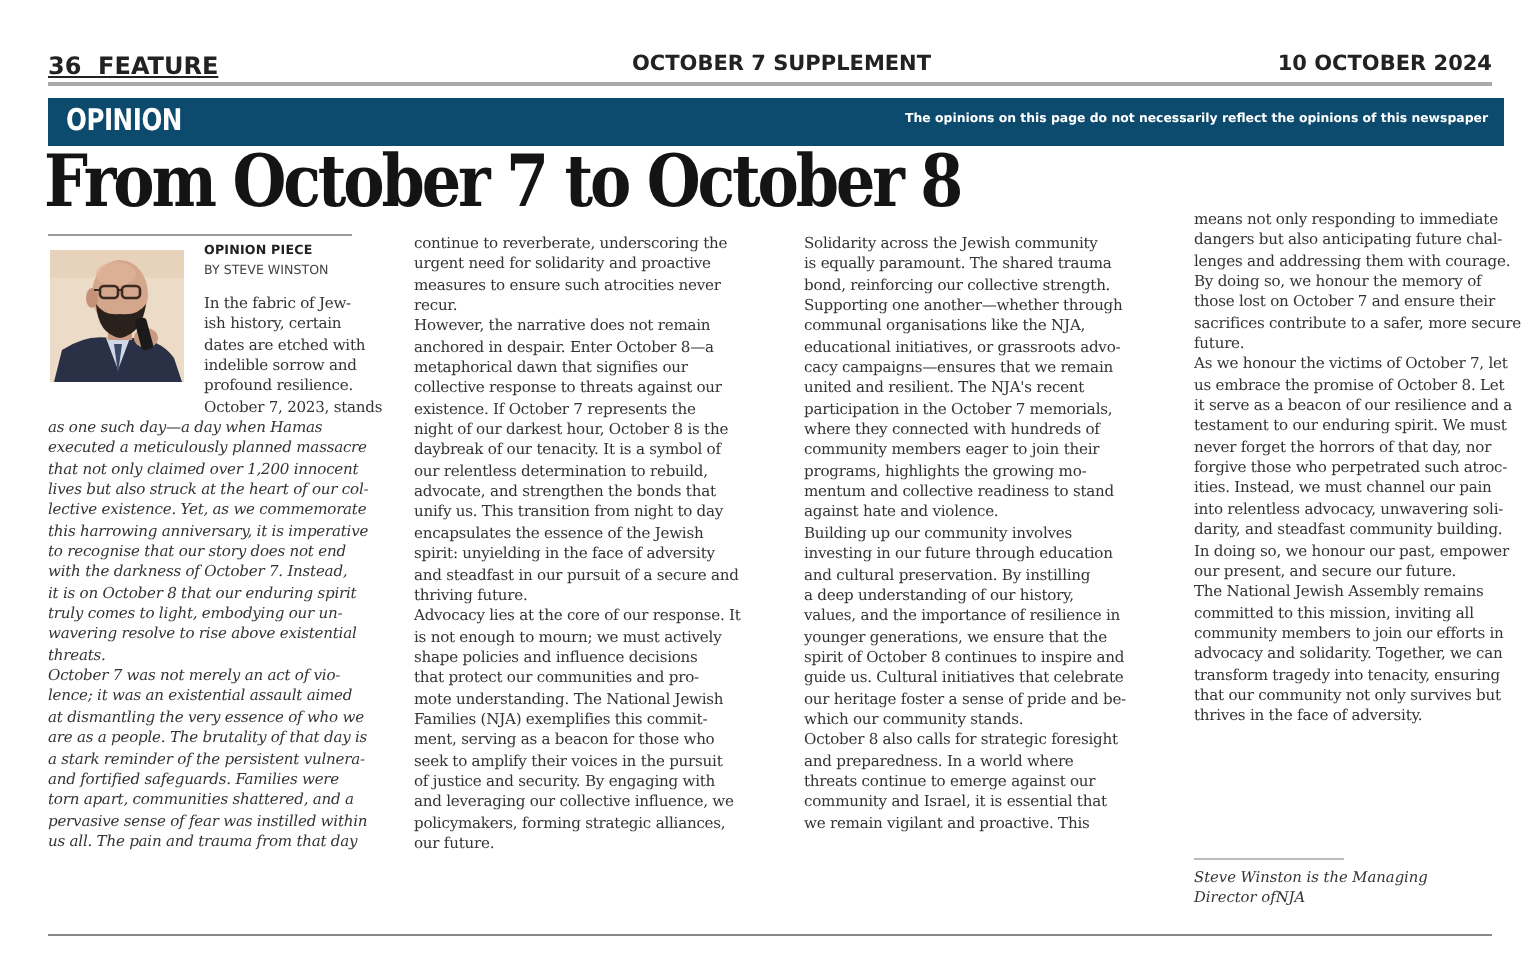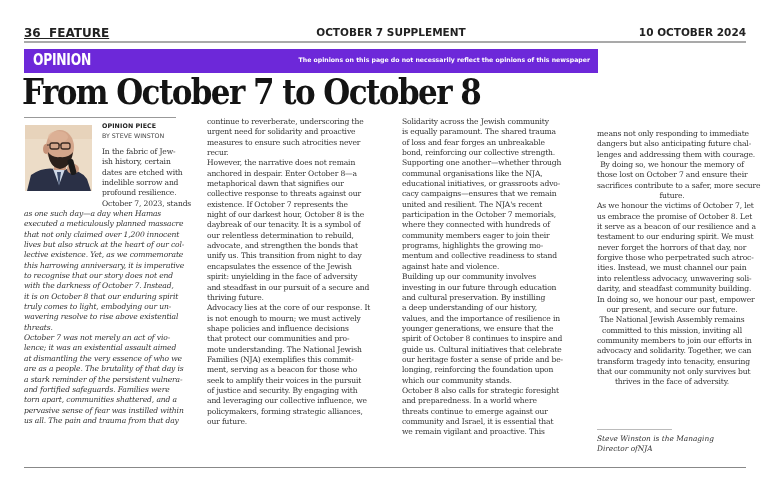--- a/index.html
+++ b/index.html
@@ -1,27 +1,27 @@
 <!DOCTYPE html>
 <html><head>
 <meta charset="utf-8">
 <style>
   * { box-sizing: border-box; margin: 0; padding: 0; }
   html, body { width: 768px; height: 481px; background: #ffffff; overflow: hidden; }
   body { font-family: "DejaVu Serif", serif; color: #2a2a2a; position: relative; }
   .folio-row { position: absolute; left: 24px; top: 26px; width: 338px; height: 14px; }
   .folio-left { position: absolute; left: 0; top: 0; font-family: "DejaVu Sans", sans-serif; font-weight: bold; font-size: 12px; color:#222;text-decoration:underline; }
-  .folio-center { position: absolute; left: 272px; top: 0; width: 190px; text-align: center; font-family: "DejaVu Sans", sans-serif; font-weight: bold; font-size: 10.5px; color:#222; }
+  .folio-center { position: absolute; left: 292px; top: 0; width: 190px; font-family: "DejaVu Sans", sans-serif; font-weight: bold; font-size: 10.5px; color:#222; }
   .folio-right { position: absolute; right: -384px; top: 0; font-family: "DejaVu Sans", sans-serif; font-weight: bold; font-size: 10.5px; color:#222; white-space: nowrap; }
   .topline { position: absolute; left: 24px; top: 41px; width: 338px; height: 2px; background: #a9a9a9; }
   .topline.full { width: 722px; }
 
   .banner {
-    position: absolute; left: 24px; top: 49px; width: 574px; height: 24px;
-    background: #6d28d9;
+    position: absolute; left: 24px; top: 49px; width: 728px; height: 24px;
+    background: #0c4a6e;
   }
   .banner-label {
     position: absolute; left: 9px; top: 2px;
     font-family: "DejaVu Sans", sans-serif; font-weight: bold; font-size: 15px;
     color: #ffffff; letter-spacing: -0.3px; transform: scaleX(0.82); transform-origin: left center;
   }
   .banner-note {
     position: absolute; right: 8px; top: 7px;
     font-family: "DejaVu Sans", sans-serif; font-weight: bold; font-size: 6.2px;
     color: #ffffff; white-space: nowrap;
@@ -49,21 +49,21 @@
   .col {
     position: absolute; font-size: 7.55px; line-height: 10.35px; color: #333;
     letter-spacing: -0.12px;
   }
   .col .line { display: block; white-space: nowrap; }
 
   .c1a { left: 102px; top: 147px; width: 82px; }
   .c1b { left: 24px; top: 209px; width: 160px; font-style: italic; }
   .c2 { left: 207px; top: 117px; width: 172px; }
   .c3 { left: 402px; top: 117px; width: 174px; }
-  .c4 { left: 597px; top: 129px; width: 150px; text-align: center; }
+  .c4 { left: 597px; top: 105px; width: 150px; }
 
   .bottom-rule { position: absolute; left: 24px; top: 467px; width: 722px; height: 1px; background: #888; }
   .sig-rule { position: absolute; left: 597px; top: 429px; width: 75px; height: 1px; background: #bbb; }
   .signoff {
     position: absolute; left: 597px; top: 434px; width: 150px;
     font-style: italic; font-size: 7.4px; line-height: 10.3px; color: #333;
   }
 </style>
 </head>
 <body>
@@ -179,21 +179,20 @@
     <span class="line">seek to amplify their voices in the pursuit</span>
     <span class="line">of justice and security. By engaging with</span>
     <span class="line">and leveraging our collective influence, we</span>
     <span class="line">policymakers, forming strategic alliances,</span>
     <span class="line">our future.</span>
   </div>
 
 <div class="col c3">
     <span class="line">Solidarity across the Jewish community</span>
     <span class="line">is equally paramount. The shared trauma</span>
-    <span class="line">of loss and fear forges an unbreakable</span>
     <span class="line">bond, reinforcing our collective strength.</span>
     <span class="line">Supporting one another—whether through</span>
     <span class="line">communal organisations like the NJA,</span>
     <span class="line">educational initiatives, or grassroots advo-</span>
     <span class="line">cacy campaigns—ensures that we remain</span>
     <span class="line">united and resilient. The NJA's recent</span>
     <span class="line">participation in the October 7 memorials,</span>
     <span class="line">where they connected with hundreds of</span>
     <span class="line">community members eager to join their</span>
     <span class="line">programs, highlights the growing mo-</span>
@@ -201,21 +200,20 @@
     <span class="line">against hate and violence.</span>
     <span class="line">Building up our community involves</span>
     <span class="line">investing in our future through education</span>
     <span class="line">and cultural preservation. By instilling</span>
     <span class="line">a deep understanding of our history,</span>
     <span class="line">values, and the importance of resilience in</span>
     <span class="line">younger generations, we ensure that the</span>
     <span class="line">spirit of October 8 continues to inspire and</span>
     <span class="line">guide us. Cultural initiatives that celebrate</span>
     <span class="line">our heritage foster a sense of pride and be-</span>
-    <span class="line">longing, reinforcing the foundation upon</span>
     <span class="line">which our community stands.</span>
     <span class="line">October 8 also calls for strategic foresight</span>
     <span class="line">and preparedness. In a world where</span>
     <span class="line">threats continue to emerge against our</span>
     <span class="line">community and Israel, it is essential that</span>
     <span class="line">we remain vigilant and proactive. This</span>
   </div>
 
 <div class="col c4">
     <span class="line">means not only responding to immediate</span>

